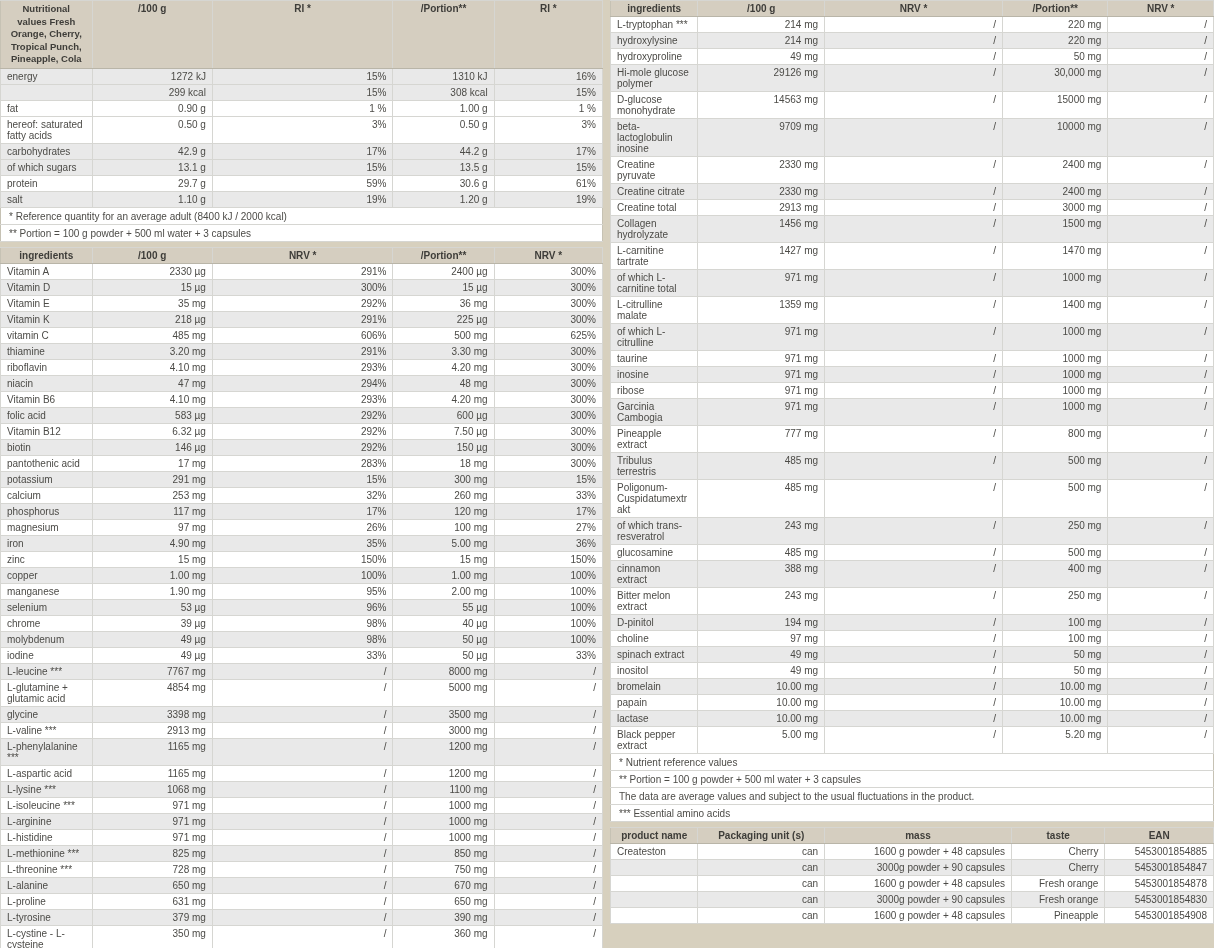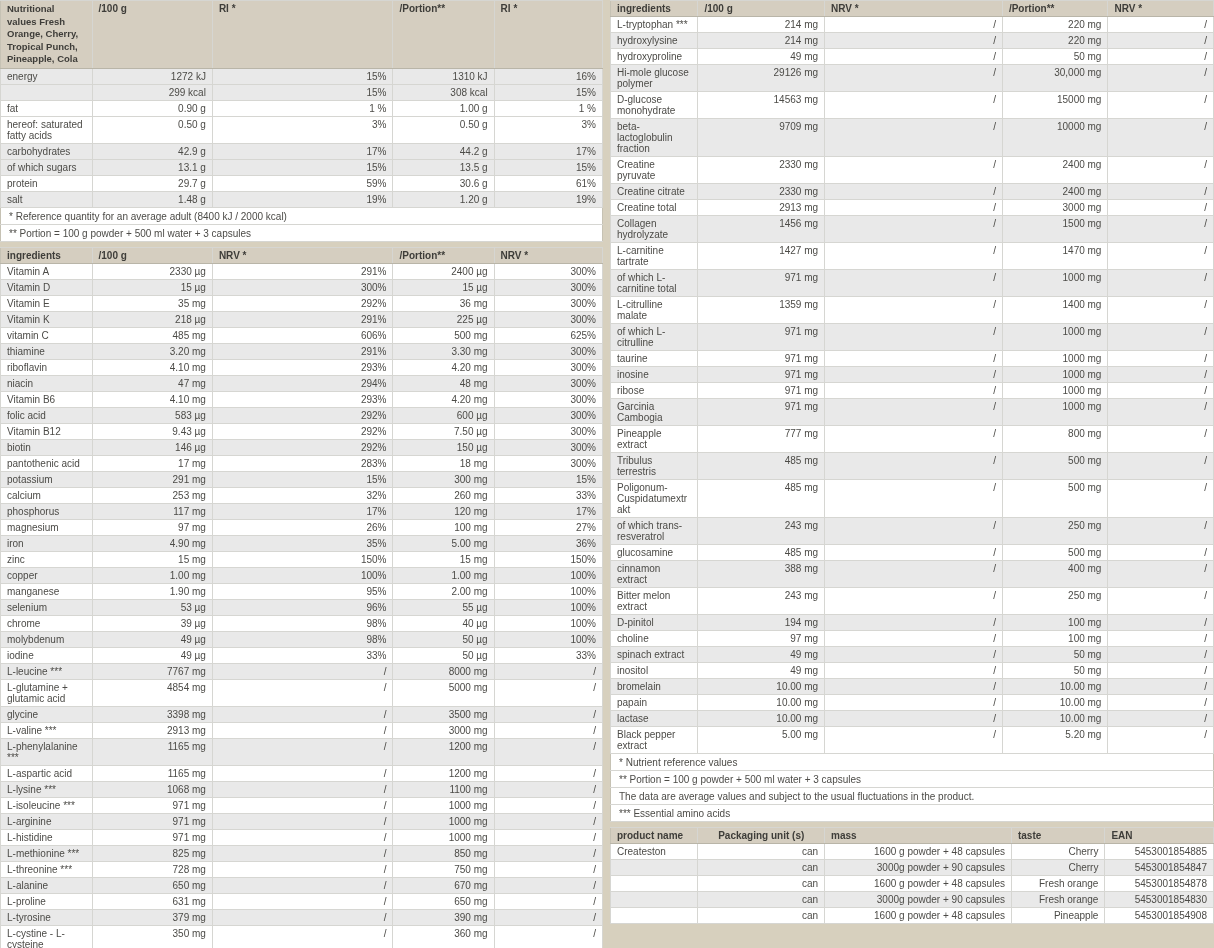--- a/index.html
+++ b/index.html
@@ -10,23 +10,23 @@
     font-size:10px;color:#4c4b47;
   }
   .page{position:relative;width:1214px;height:948px;}
   .col{position:absolute;top:0;}
   .col.left{left:0;width:603px;}
   .col.right{left:610px;width:604px;}
   table{border-collapse:collapse;table-layout:fixed;width:100%;background:#fff;
         border:1px solid #c6c2b4;}
   td,th{vertical-align:top;padding:2px 6px;line-height:11px;
         border:1px solid #d6d6d2;overflow:hidden;}
-  th{background:#d5cec0;color:#3e3d39;font-weight:bold;text-align:left;
+  th{background:#d5cec0;color:#3e3d39;font-weight:bold;text-align:center;
      border-left:1px solid #efede4;border-bottom:1px solid #b9b5a8;}
-  th.c0{text-align:left;border-left:1px solid #c6c2b4;}
+  th.c0{text-align:center;border-left:1px solid #c6c2b4;}
   td.c0{text-align:left;overflow-wrap:break-word;}
   td.c1,td.c2,td.c3,td.c4{text-align:right;white-space:nowrap;}
   
   tbody.data.alt tr:nth-child(even) td{background:#e9e9e9;}
   
   tbody.data.topshade tr:nth-child(1) td,
   tbody.data.topshade tr:nth-child(2) td,
   tbody.data.topshade tr:nth-child(5) td,
   tbody.data.topshade tr:nth-child(6) td,
   tbody.data.topshade tr:nth-child(8) td{background:#e9e9e9;}
@@ -105,21 +105,21 @@
           </tr>
           <tr>
             <td class="c0">protein</td>
             <td class="c1">29.7 g</td>
             <td class="c2">59%</td>
             <td class="c3">30.6 g</td>
             <td class="c4">61%</td>
           </tr>
           <tr>
             <td class="c0">salt</td>
-            <td class="c1">1.48 g</td>
+            <td class="c1">1.10 g</td>
             <td class="c2">19%</td>
             <td class="c3">1.20 g</td>
             <td class="c4">19%</td>
           </tr>
         </tbody>
       <tbody class="notes">
         <tr>
           <td colspan="5">* Reference quantity for an average adult (8400 kJ / 2000 kcal)</td>
         </tr>
         <tr>
@@ -213,21 +213,21 @@
           </tr>
           <tr>
             <td class="c0">folic acid</td>
             <td class="c1">583 µg</td>
             <td class="c2">292%</td>
             <td class="c3">600 µg</td>
             <td class="c4">300%</td>
           </tr>
           <tr>
             <td class="c0">Vitamin B12</td>
-            <td class="c1">9.43 µg</td>
+            <td class="c1">6.32 µg</td>
             <td class="c2">292%</td>
             <td class="c3">7.50 µg</td>
             <td class="c4">300%</td>
           </tr>
           <tr>
             <td class="c0">biotin</td>
             <td class="c1">146 µg</td>
             <td class="c2">292%</td>
             <td class="c3">150 µg</td>
             <td class="c4">300%</td>
@@ -488,21 +488,21 @@
             <td class="c4">/</td>
           </tr>
           <tr>
             <td class="c0">D-glucose monohydrate</td>
             <td class="c1">14563 mg</td>
             <td class="c2">/</td>
             <td class="c3">15000 mg</td>
             <td class="c4">/</td>
           </tr>
           <tr>
-            <td class="c0">beta-lactoglobulin fraction</td>
+            <td class="c0">beta-lactoglobulin inosine</td>
             <td class="c1">9709 mg</td>
             <td class="c2">/</td>
             <td class="c3">10000 mg</td>
             <td class="c4">/</td>
           </tr>
           <tr>
             <td class="c0">Creatine pyruvate</td>
             <td class="c1">2330 mg</td>
             <td class="c2">/</td>
             <td class="c3">2400 mg</td>

